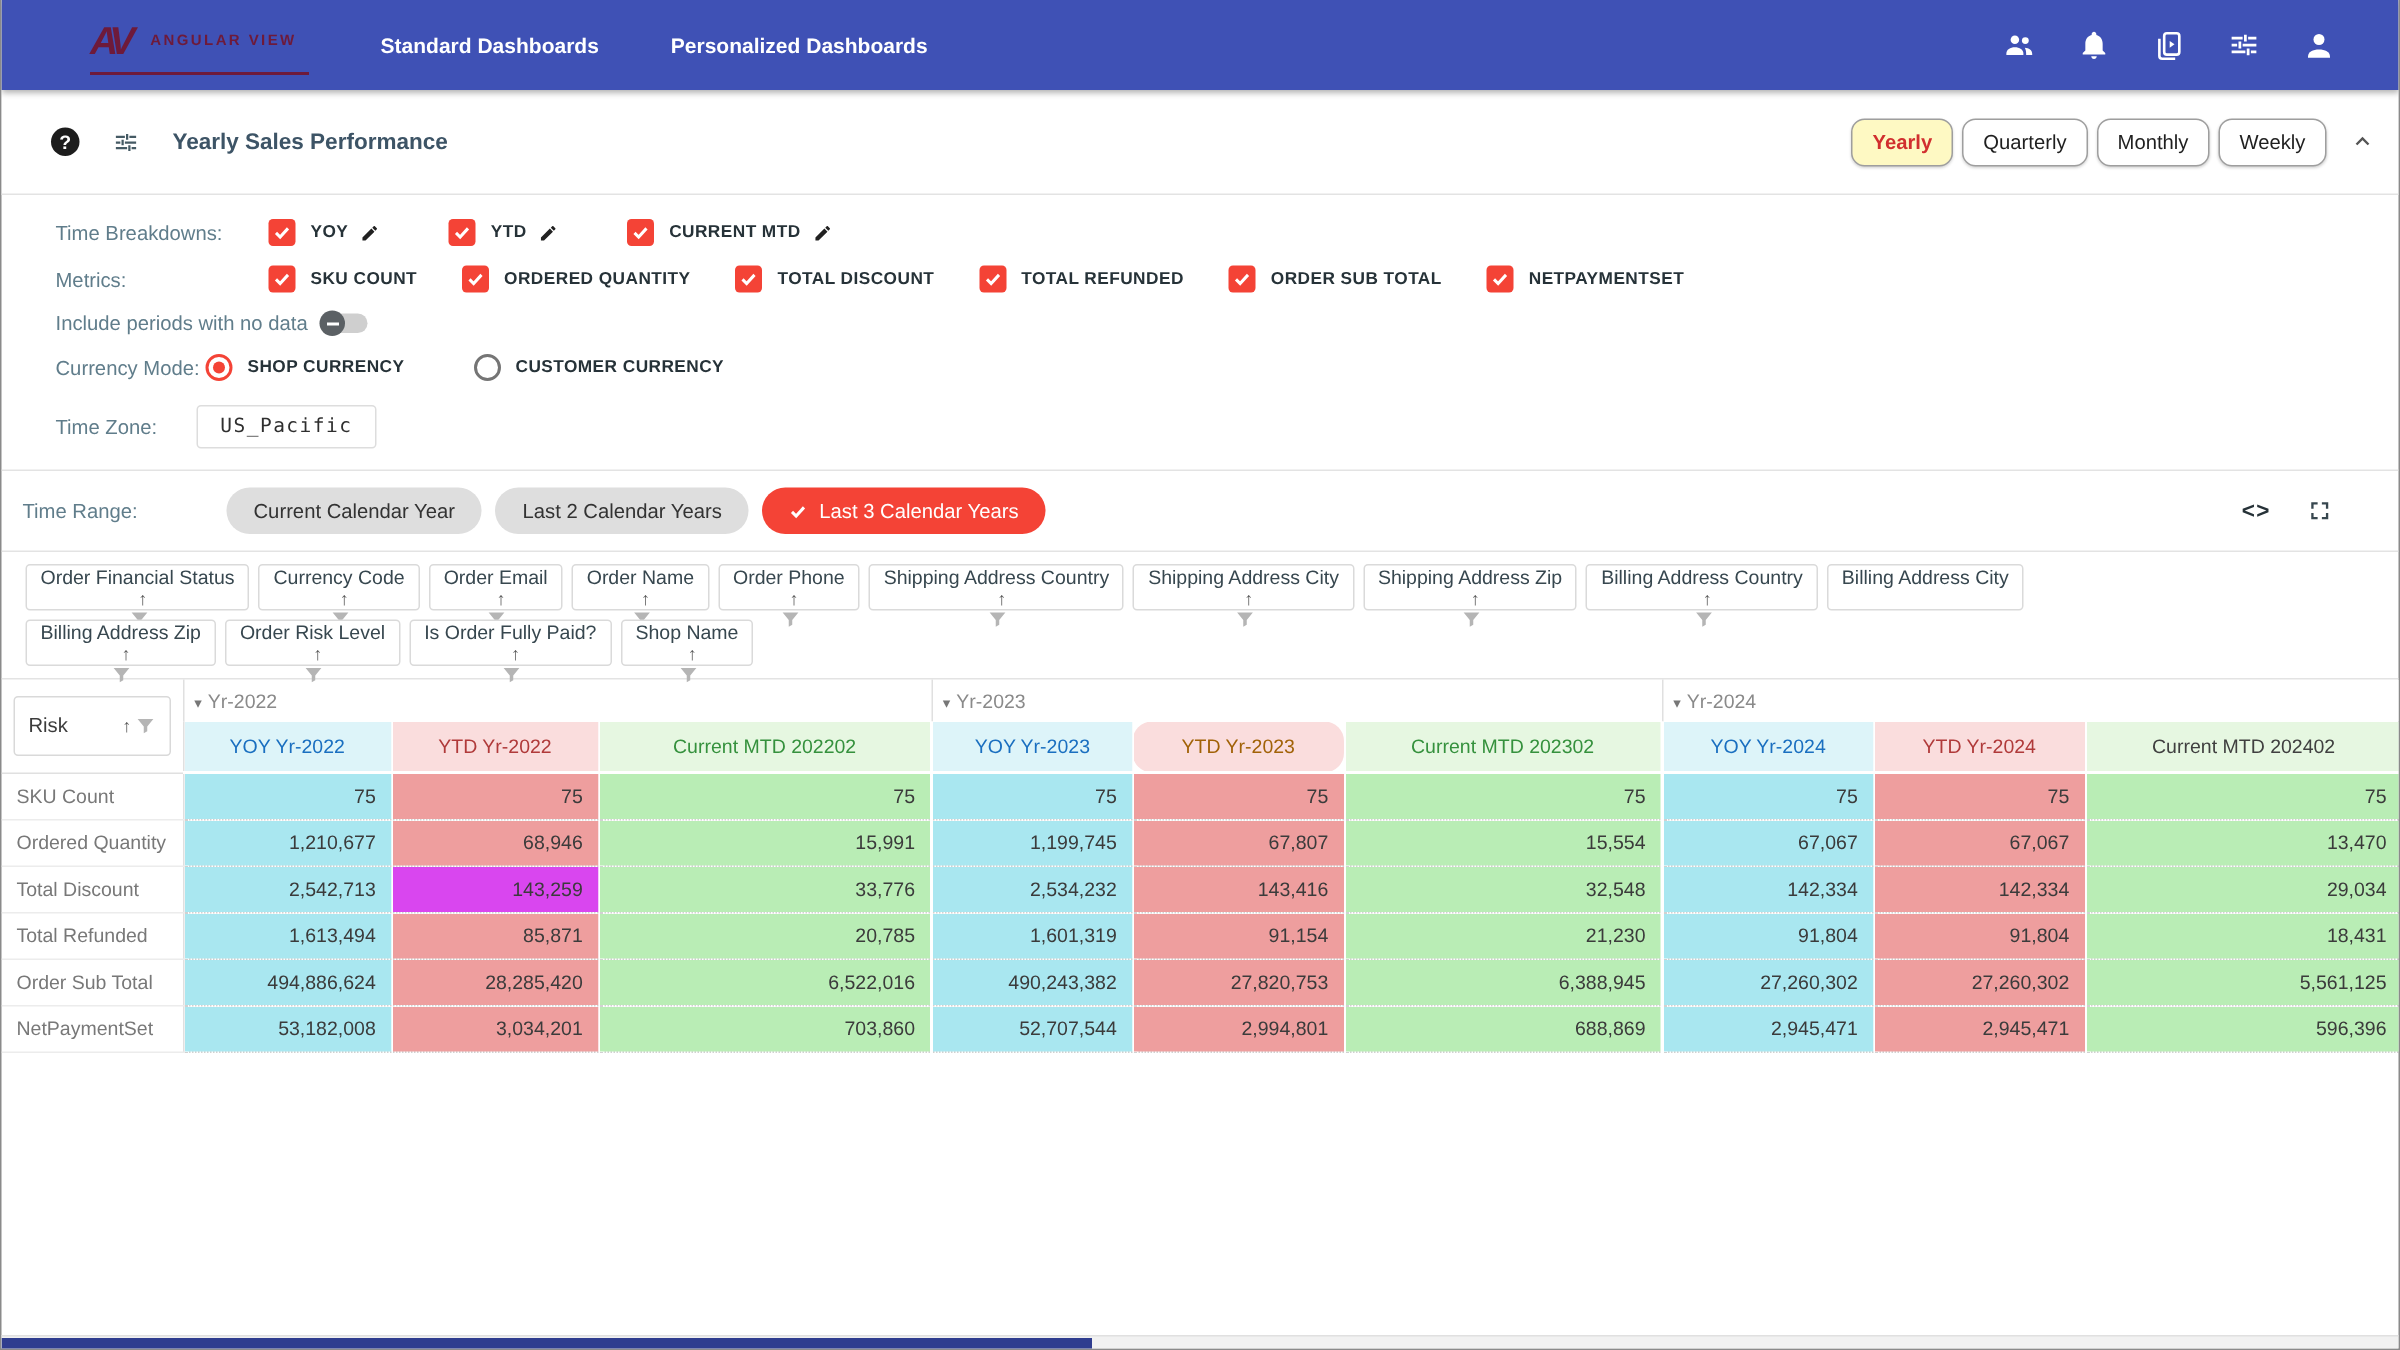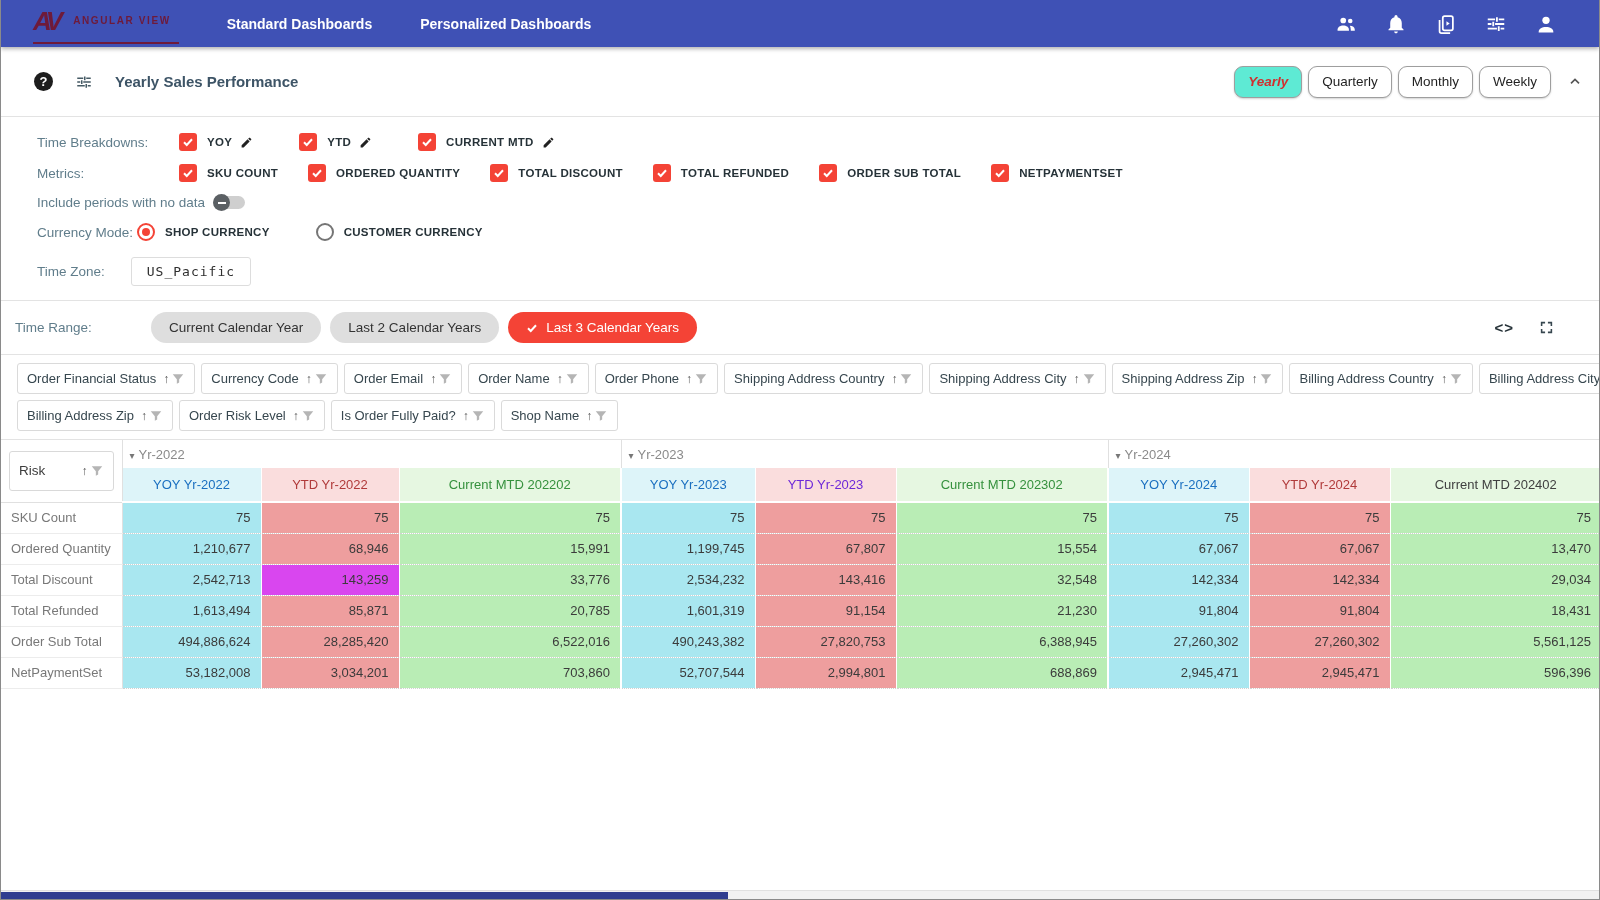--- a/index.html
+++ b/index.html
@@ -3,37 +3,37 @@
 <meta charset="utf-8">
 <style>
   * { box-sizing: border-box; margin: 0; padding: 0; }
   html,body { width:1600px; height:900px; }
   body {
     font-family: "Liberation Sans", sans-serif;
     background:#fff; color:#333; overflow:hidden; position:relative;
     border-left:1px solid #8a8a8a; border-right:1px solid #8a8a8a; border-bottom:1px solid #8a8a8a;
   }
   
-  .topbar{height:47px;background:#3f51b5;display:flex;align-items:center;box-shadow:0 2px 4px rgba(0,0,0,.3);position:relative;z-index:5;}
+  .topbar{height:60px;background:#3f51b5;display:flex;align-items:center;box-shadow:0 2px 4px rgba(0,0,0,.3);position:relative;z-index:5;padding-left:27px;}
   .brand{display:flex;align-items:center;gap:8px;margin-left:32px;border-bottom:2px solid #6e1a3a;padding:4px 8px 8px 0;}
   .brand .av{font-weight:900;font-style:italic;font-size:26px;letter-spacing:-4px;color:#6e1a3a;line-height:1;}
   .brand .bname{font-size:10px;font-weight:bold;letter-spacing:1.6px;color:#6e1a3a;margin-left:6px;}
   .navtabs{display:flex;gap:48px;margin-left:48px;}
   .navtab{color:#fff;font-weight:bold;font-size:14px;cursor:pointer;}
   .topicons{margin-left:auto;margin-right:40px;display:flex;gap:24px;align-items:center;}
   .topicon{width:26px;height:26px;display:flex;align-items:center;justify-content:center;cursor:pointer;}
   .topicon svg{width:22px;height:22px;}
   
   .titlerow{height:70px;display:flex;align-items:center;border-bottom:1px solid #e3e3e3;background:#fff;}
   .help{width:19px;height:19px;border-radius:50%;background:#1d1d1d;color:#fff;font-weight:bold;font-size:13px;display:flex;align-items:center;justify-content:center;margin-left:33px;}
   .tunedark{margin-left:22px;display:flex;}
   .pagetitle{margin-left:22px;font-size:15px;font-weight:bold;color:#3d5466;}
   .periods{margin-left:auto;margin-right:14px;display:flex;align-items:center;gap:6px;}
   .pbtn{height:32px;padding:0 13px;border:1px solid #9e9e9e;border-radius:9px;background:#fff;font-size:13.5px;color:#1f1f1f;font-family:inherit;cursor:pointer;box-shadow:0 1px 2px rgba(0,0,0,.18);}
-  .pbtn.sel{background:#5eead4;color:#d12f2f;font-weight:bold;font-style:italic;}
+  .pbtn.sel{background:#fef9c3;color:#d12f2f;font-weight:bold;}
   .collapse-ch{width:20px;height:20px;display:flex;align-items:center;justify-content:center;cursor:pointer;}
   
   .controls{padding:16px 0 14px 36px;border-bottom:1px solid #e3e3e3;}
   .crow{display:flex;align-items:center;margin-bottom:13px;}
   .crow:last-child{margin-bottom:0;}
   .clabel{font-size:13.5px;color:#607d8b;}
   .w142{width:142px;}
   .ck-item{display:flex;align-items:center;margin-right:46px;}
   .ck-item.metric{margin-right:30px;}
   .ckbox{width:18px;height:18px;border-radius:3px;background:#f44336;display:flex;align-items:center;justify-content:center;cursor:pointer;flex:none;}
@@ -51,21 +51,21 @@
   .trrow{height:54px;display:flex;align-items:center;border-bottom:1px solid #e3e3e3;padding-left:14px;}
   .trlabel{font-size:13.5px;color:#607d8b;width:136px;}
   .pill{height:31px;border-radius:16px;background:#dedede;color:#333;font-size:13.5px;display:flex;align-items:center;padding:0 18px;margin-right:9px;cursor:pointer;gap:8px;}
   .pill.sel{background:#f44336;color:#fff;}
   .tricons{margin-left:auto;margin-right:44px;display:flex;gap:24px;align-items:center;}
   .codeic{font-size:15px;font-weight:bold;color:#263238;letter-spacing:1px;cursor:pointer;}
   .fsic{display:flex;cursor:pointer;}
   
   .chipsarea{padding:8px 10px 6px 16px;border-bottom:1px solid #e3e3e3;}
   .chiprow{display:flex;align-items:center;margin-bottom:6px;flex-wrap:nowrap;}
-  .chip{height:31px;border:1px solid #dadada;border-radius:3px;background:#fff;display:flex;align-items:center;padding:0 9px;margin-right:6px;font-size:13px;color:#37474f;cursor:pointer;white-space:nowrap;}
+  .chip{height:31px;border:1px solid #dadada;border-radius:3px;background:#fff;display:flex;align-items:center;padding:0 9px;margin-right:6px;font-size:13px;color:#37474f;cursor:pointer;white-space:nowrap;flex-direction:column;}
   .chip .arr{margin-left:7px;color:#555;font-size:12px;}
   .chip .fun{margin-left:2px;display:flex;}
   
   table{border-collapse:collapse;table-layout:fixed;width:1600px;font-size:13px;}
   th,td{overflow:hidden;white-space:nowrap;}
   .typecell{background:#fff;border-right:1px solid #e0e0e0;border-bottom:1px solid #e0e0e0;vertical-align:middle;}
   .typebox{margin:4px 8px;border:1px solid #d9d9d9;border-radius:3px;height:40px;display:flex;align-items:center;padding:0 9px;color:#3c3c3c;font-weight:normal;font-size:13.5px;cursor:pointer;}
   .typebox .arr{margin-left:auto;color:#555;font-size:12px;font-weight:normal;}
   .gh{height:28px;text-align:left;font-weight:normal;color:#8a8a8a;font-size:13px;border-left:1px solid #e0e0e0;background:#fff;padding-left:7px;}
   .gh .tri{font-size:10px;color:#777;margin-right:4px;}
@@ -454,21 +454,21 @@
         </th>
         <th class="gh" colspan="3"><span class="tri">▾</span><span>Yr-2022</span></th>
         <th class="gh" colspan="3"><span class="tri">▾</span><span>Yr-2023</span></th>
         <th class="gh" colspan="3"><span class="tri">▾</span><span>Yr-2024</span></th>
       </tr>
       <tr>
         <th class="sh" style="background:#ddf4f9;color:#1a6fc0;">YOY Yr-2022</th>
         <th class="sh" style="background:#fadddd;color:#b03a3a;">YTD Yr-2022</th>
         <th class="sh" style="background:#e6f7e1;color:#35913d;">Current MTD 202202</th>
         <th class="sh gstart" style="background:#ddf4f9;color:#1a6fc0;">YOY Yr-2023</th>
-        <th class="sh" style="background:#fadddd;color:#6d28d9;">YTD Yr-2023</th>
+        <th class="sh" style="background:#fadddd;color:#a16207;border-radius:13px;">YTD Yr-2023</th>
         <th class="sh" style="background:#e6f7e1;color:#35913d;">Current MTD 202302</th>
         <th class="sh gstart" style="background:#ddf4f9;color:#1a6fc0;">YOY Yr-2024</th>
         <th class="sh" style="background:#fadddd;color:#b03a3a;">YTD Yr-2024</th>
         <th class="sh" style="background:#e6f7e1;color:#404040;">Current MTD 202402</th>
       </tr>
     </thead>
     <tbody>
       <tr>
         <td class="rowlab">SKU Count</td>
         <td class="val" style="background:#a9e7f0;">75</td>

